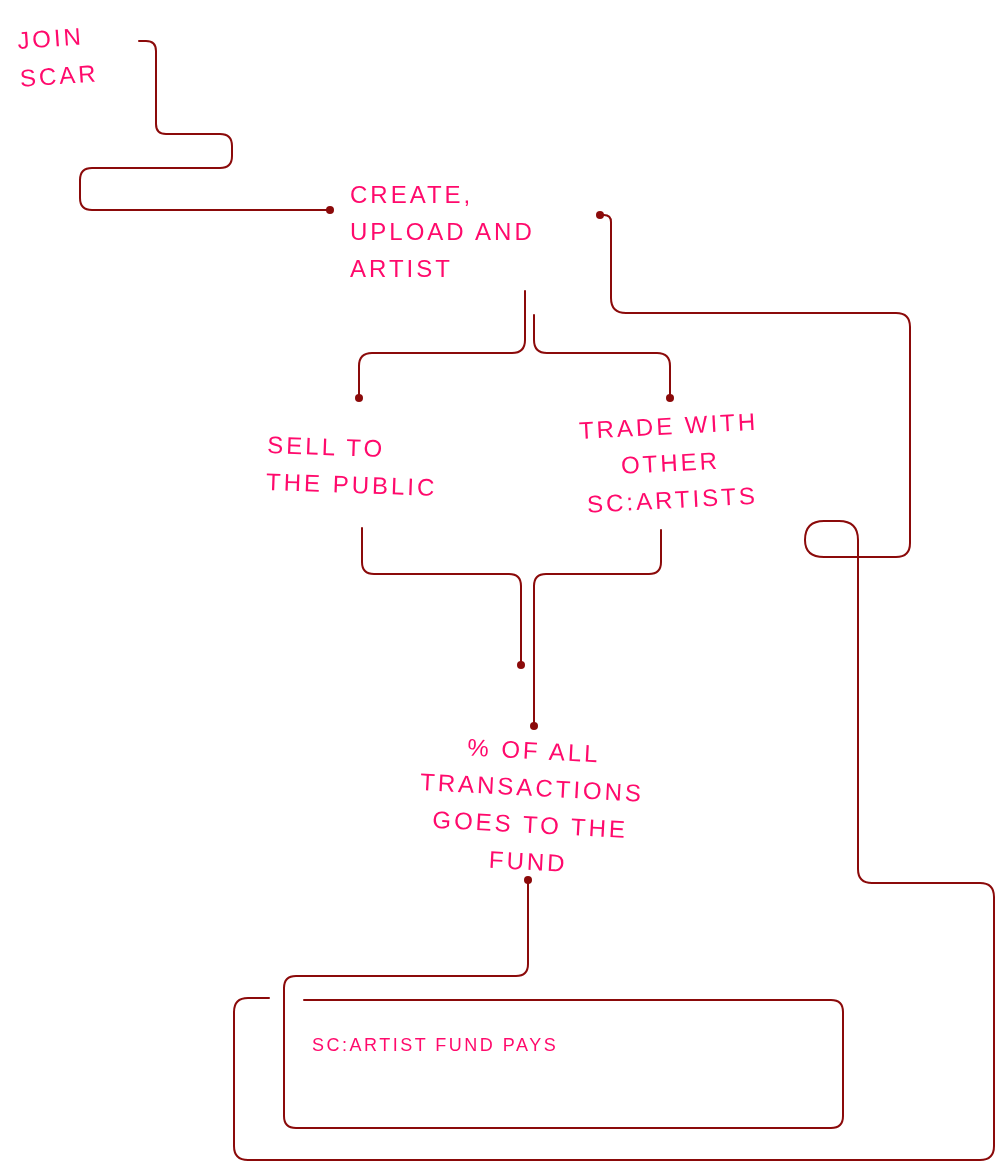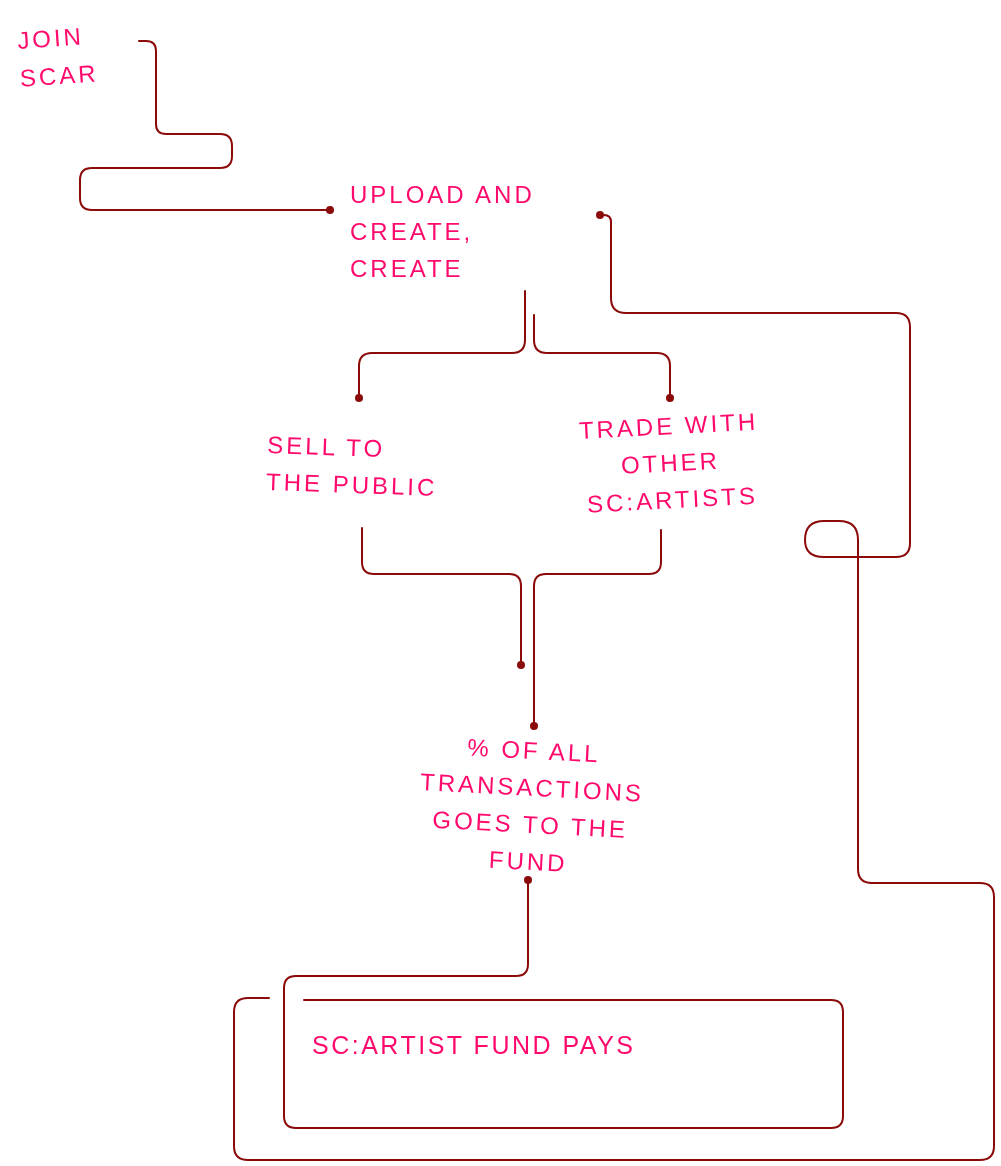--- a/index.html
+++ b/index.html
@@ -14,21 +14,21 @@
     color: #ff0a6c;
     white-space: nowrap;
   }
   .label .ln { display: block; }
   .center { text-align: center; }
   #n-join { left: 16px; top: 22px; transform: rotate(-4deg); transform-origin: left top; line-height: 38px; }
   #n-create { left: 350px; top: 176px; line-height: 37px; }
   #n-sell { left: 268px; top: 426px; transform: rotate(2deg); transform-origin: left top; line-height: 37px; }
   #n-trade { left: 578px; top: 412px; transform: rotate(-3deg); transform-origin: left top; line-height: 37px; }
   #n-percent { left: 405px; top: 732px; transform: rotate(3deg); transform-origin: center top; line-height: 37px; width: 260px; }
-  #n-fund { left: 312px; top: 1025px; font-size: 25px; letter-spacing: 2.5px; line-height: 40px; }
+  #n-fund { left: 312px; top: 1025px; font-size: 18px; letter-spacing: 2.5px; line-height: 40px; }
 </style>
 </head>
 <body>
 
 <div id="canvas">
   <svg id="wires" width="1001" height="1166" viewBox="0 0 1001 1166">
     <g fill="none" stroke="#8b0a0a" stroke-width="2" stroke-linecap="round" stroke-linejoin="round">
 
       <path d="M139 41 L146 41 Q156 41 156 51 L156 124 Q156 134 166 134 L220 134 Q232 134 232 146 L232 156 Q232 168 220 168 L92 168 Q80 168 80 180 L80 198 Q80 210 92 210 L330 210"></path>
 
@@ -54,23 +54,23 @@
       <circle cx="528" cy="880" r="4"></circle>
     </g>
   </svg>
 
   <div id="n-join" class="label">
     <span class="ln">JOIN</span>
     <span class="ln">SCAR</span>
   </div>
 
   <div id="n-create" class="label">
+    <span class="ln">CREATE,</span>
     <span class="ln">UPLOAD AND</span>
-    <span class="ln">CREATE,</span>
-    <span class="ln">CREATE</span>
+    <span class="ln">ARTIST</span>
   </div>
 
   <div id="n-sell" class="label">
     <span class="ln">SELL TO</span>
     <span class="ln">THE PUBLIC</span>
   </div>
 
   <div id="n-trade" class="label center">
     <span class="ln">TRADE WITH</span>
     <span class="ln">OTHER</span>

